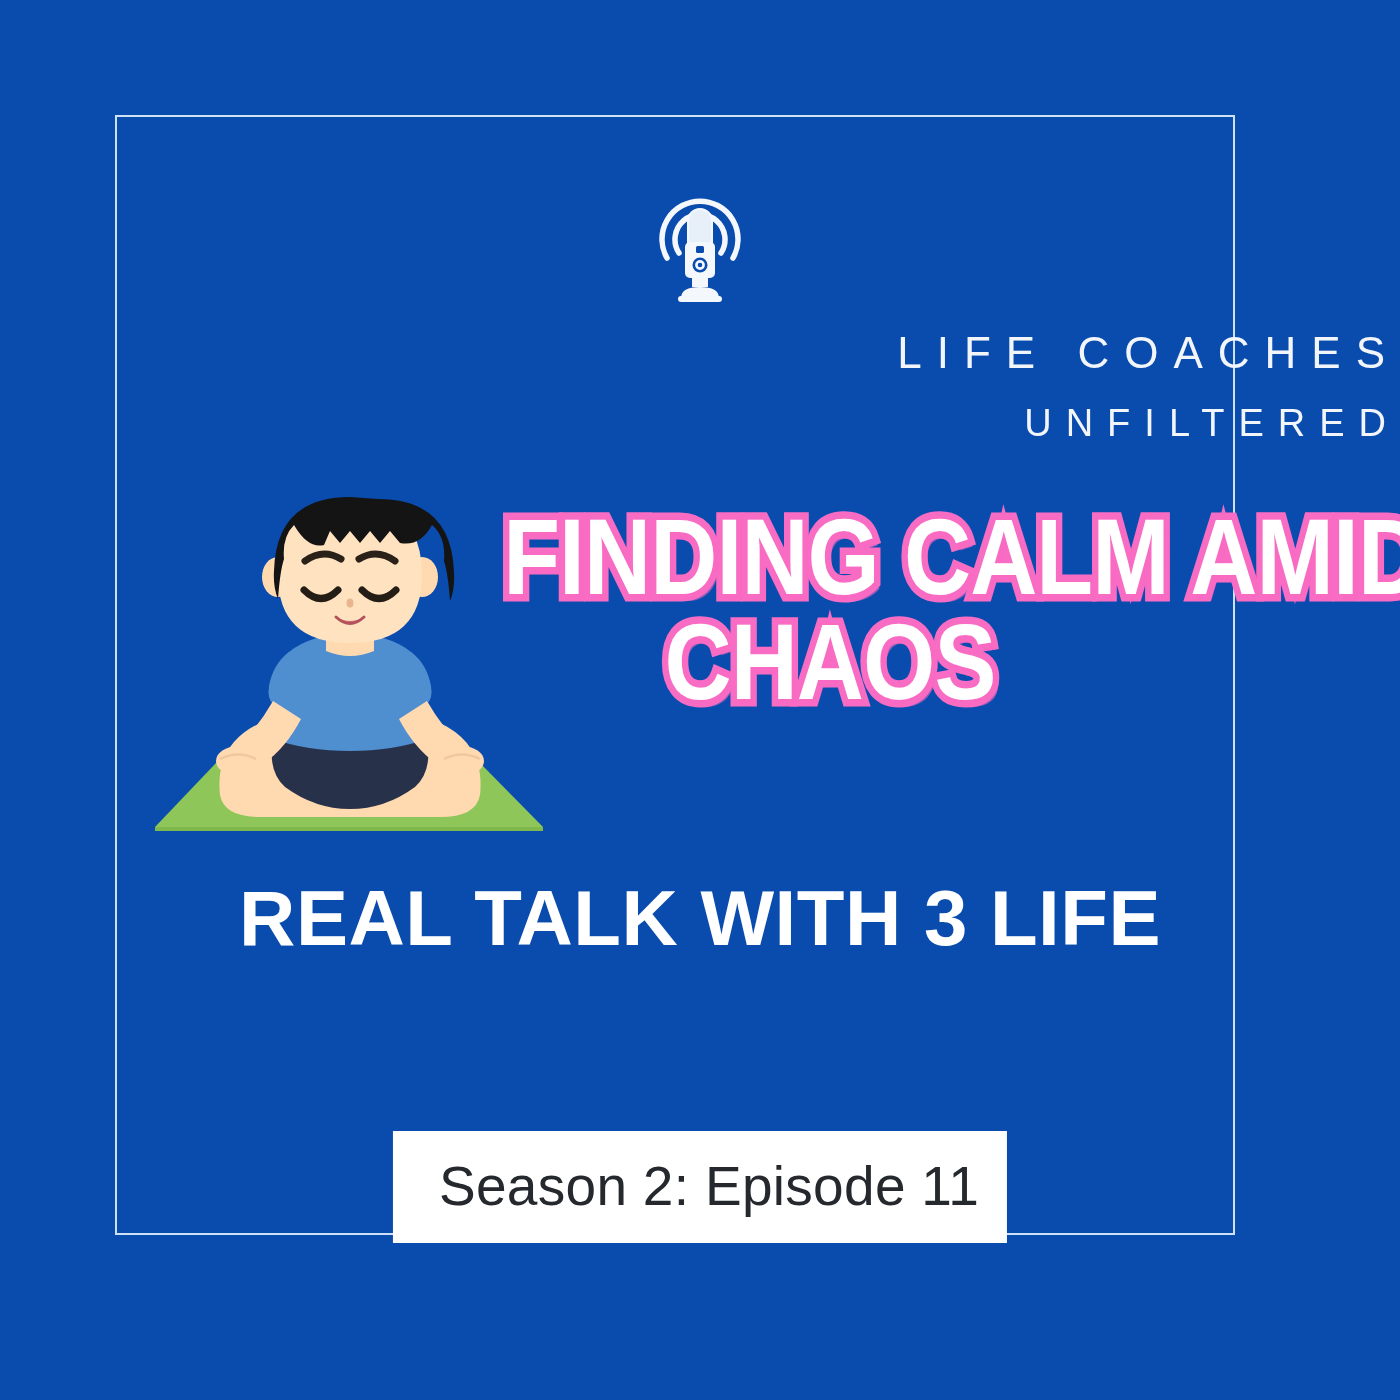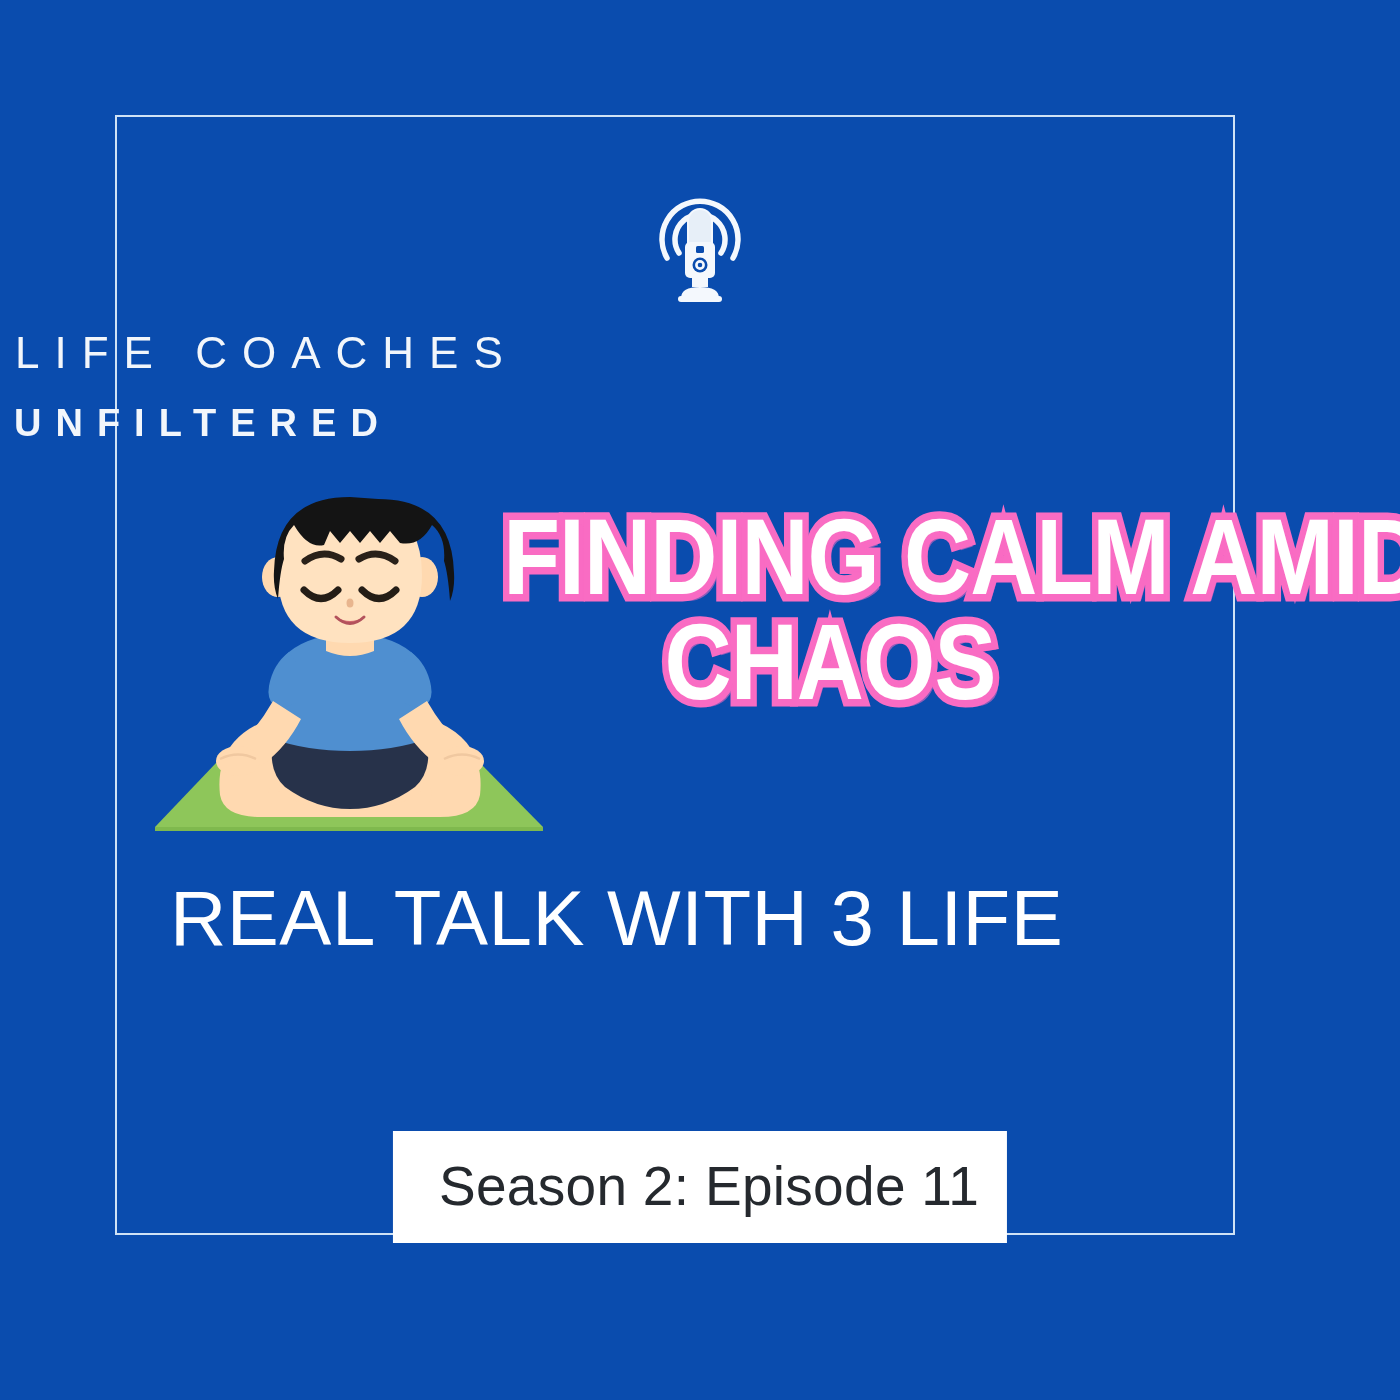--- a/index.html
+++ b/index.html
@@ -44,34 +44,34 @@
     justify-content: center;
   }
   #mic-badge svg { display: block; }
 
   
   #show-name {
     position: absolute;
     left: 0;
     right: 0;
     top: 330px;
-    text-align: left;
+    text-align: right;
     color: #f2f6fb;
   }
   #show-name .line1 {
     font-size: 44px;
     letter-spacing: 15px;
     font-weight: 400;
     line-height: 1.05;
     text-indent: 15px;
   }
   #show-name .line2 {
     font-size: 38px;
     letter-spacing: 14px;
-    font-weight: 700;
+    font-weight: 400;
     line-height: 1.05;
     margin-top: 28px;
     text-indent: 14px;
   }
 
   
   #episode-title {
     position: absolute;
     left: 450px;
     top: 505px;
@@ -102,24 +102,24 @@
     height: 345px;
   }
   #meditation-figure svg { display: block; width: 400px; height: 345px; }
 
   
   #subtitle {
     position: absolute;
     left: 170px;
     right: 170px;
     top: 865px;
-    text-align: left;
+    text-align: center;
     color: #ffffff;
     font-size: 78px;
-    font-weight: 400;
+    font-weight: 700;
     line-height: 1.38;
     letter-spacing: 0.5px;
   }
 
   
   #season-badge {
     position: absolute;
     left: 50%;
     transform: translateX(-50%);
     top: 1131px;

